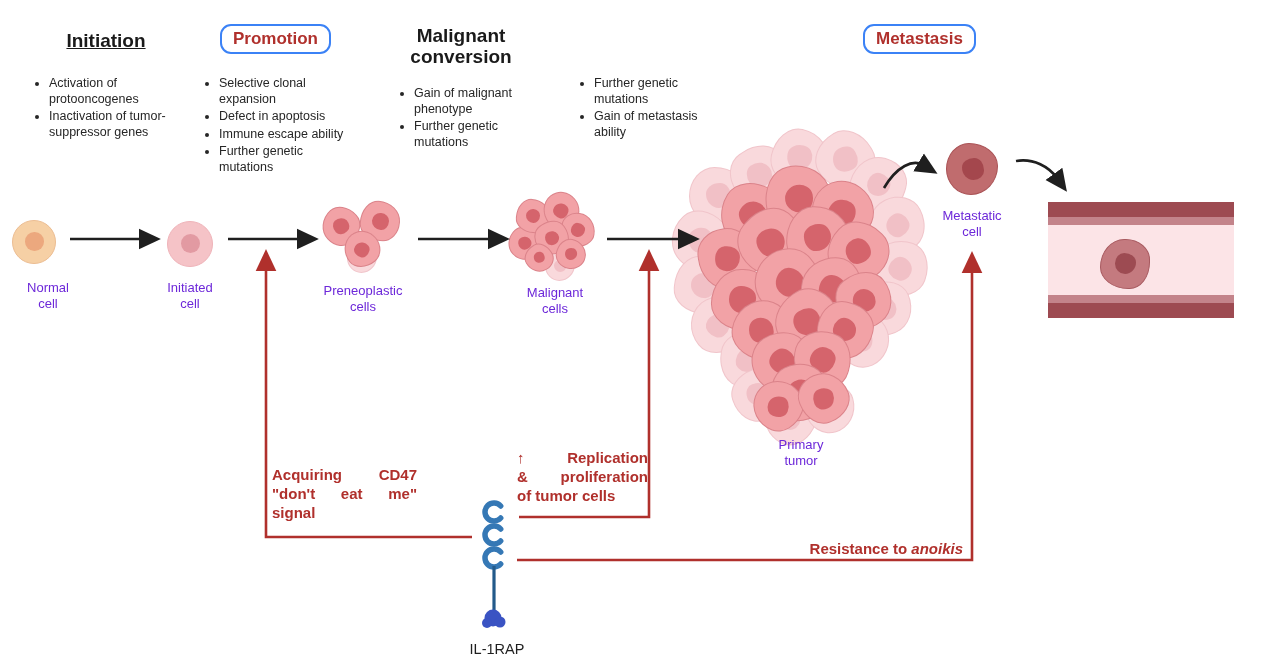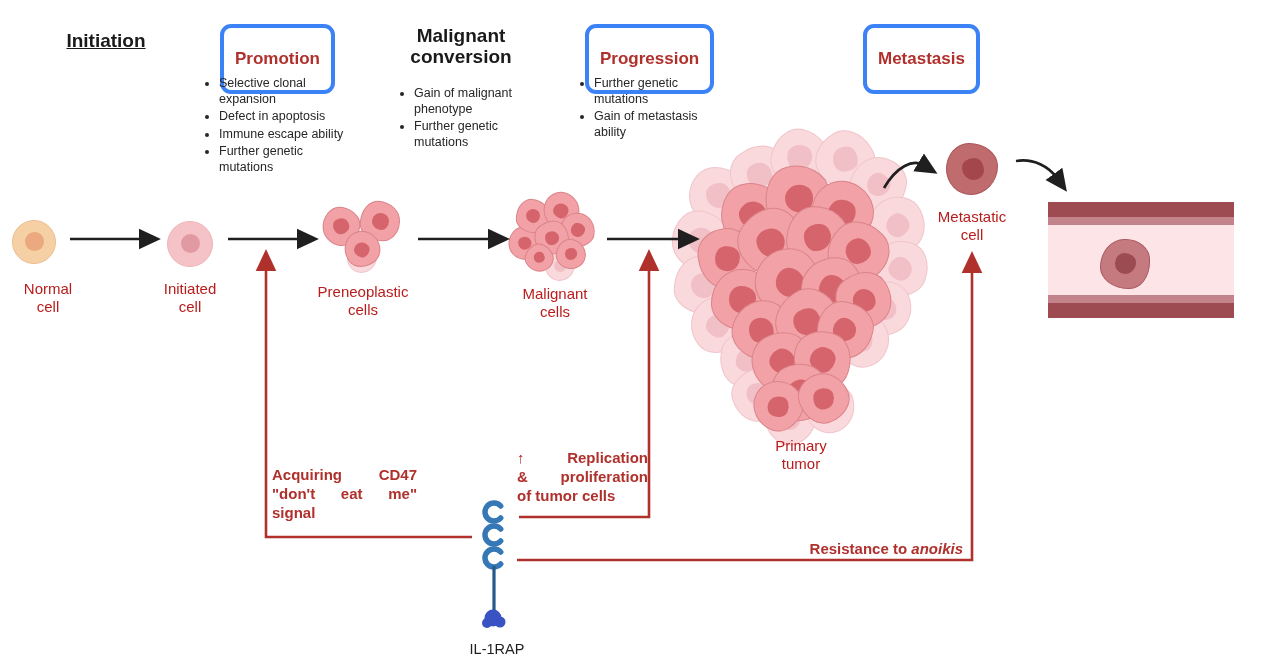--- a/index.html
+++ b/index.html
@@ -4,29 +4,29 @@
 <style>
   html,body{margin:0;padding:0;background:#ffffff;}
   #canvas{
     position:relative;width:1267px;height:670px;background:#ffffff;overflow:hidden;
     font-family:"Liberation Sans", sans-serif;color:#1f1f1f;
   }
   .abs{position:absolute;}
   
   .stage-h{font-weight:bold;font-size:19px;color:#1a1a1a;text-align:center;white-space:pre-line;line-height:1.12;}
   .stage-box{
-    font-weight:bold;font-size:17px;color:#b0302c;border:4px solid #3b82f6;border-radius:11px;
-    padding:22px 11px;background:#fff;display:inline-block;line-height:1.05;
+    font-weight:bold;font-size:17px;color:#b0302c;border:2px solid #3b82f6;border-radius:11px;
+    padding:4px 11px;background:#fff;display:inline-block;line-height:1.05;
   }
   
   .bullets{font-size:12.5px;line-height:1.24;color:#262626;}
   .bullets ul{margin:0;padding-left:16px;}
   .bullets li{margin:0 0 2px 0;}
   
-  .cell-label{font-size:15px;color:#b91c1c;text-align:center;white-space:pre-line;line-height:1.22;}
+  .cell-label{font-size:13px;color:#6d28d9;text-align:center;white-space:pre-line;line-height:1.22;}
   
   .red-note{font-weight:bold;font-size:15px;color:#b0302c;line-height:1.26;}
   .red-note .jline{text-align:justify;text-align-last:justify;}
   .italic{font-style:italic;}
   
   .cell{position:absolute;box-sizing:border-box;}
   .cell .nuc{position:absolute;left:29%;top:27%;width:44%;height:44%;}
   .c-mid{background:#f2a2a6;border:1px solid rgba(201,105,114,.55);}
   .c-mid .nuc{background:#d5646c;}
   .c-pale{background:#f9d9dc;border:1px solid rgba(233,178,186,.5);}
@@ -50,28 +50,31 @@
 
   <div class="abs stage-h" style="left:40px;top:30px;width:132px;text-decoration:underline;">Initiation</div>
 
   <div class="abs" style="left:220px;top:24px;">
     <span class="stage-box">Promotion</span>
   </div>
 
   <div class="abs stage-h" style="left:395px;top:25px;width:132px;">Malignant
 conversion</div>
 
-  <div class="abs" style="left:585px;top:24px;">
-    <span class="stage-box">Progression</span>
-  </div>
 
   <div class="abs" style="left:863px;top:24px;">
     <span class="stage-box">Metastasis</span>
   </div>
 
+  <div class="abs bullets" style="left:33px;top:76px;width:152px;">
+    <ul>
+      <li>Activation of protooncogenes</li>
+      <li>Inactivation of tumor-suppressor genes</li>
+    </ul>
+  </div>
 
   <div class="abs bullets" style="left:203px;top:76px;width:142px;">
     <ul>
       <li>Selective clonal expansion</li>
       <li>Defect in apoptosis</li>
       <li>Immune escape ability</li>
       <li>Further genetic mutations</li>
     </ul>
   </div>
 

